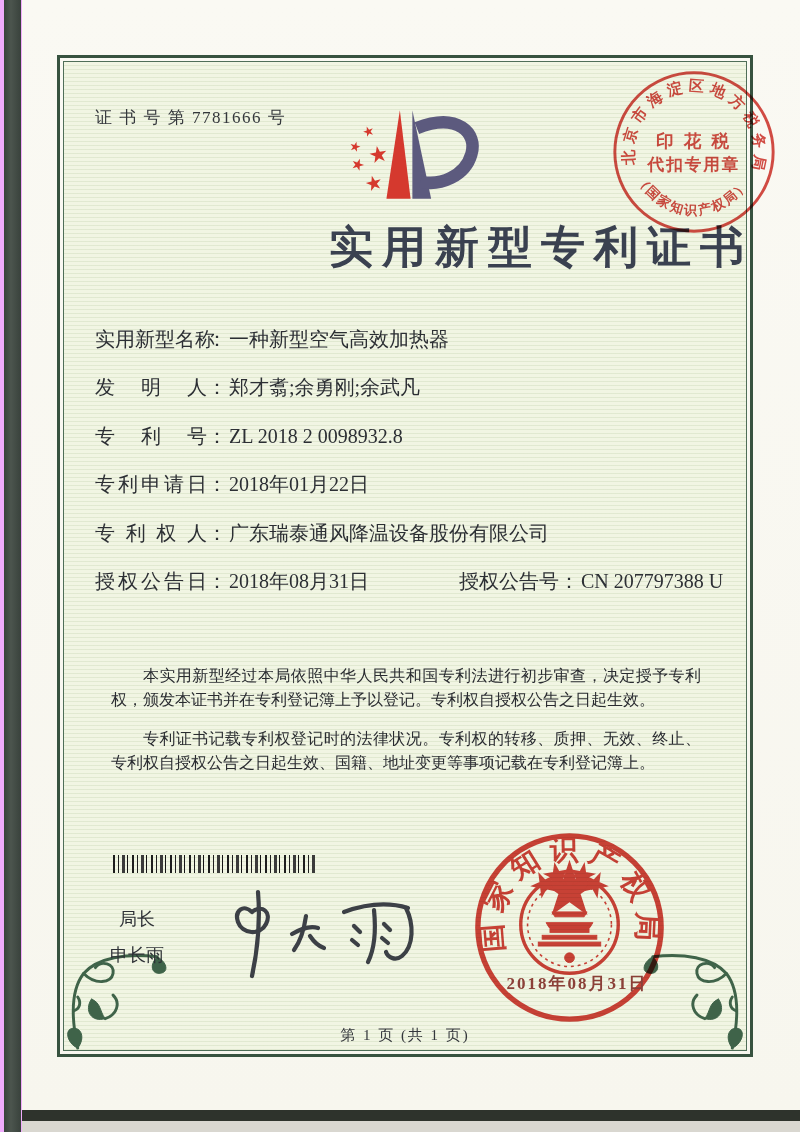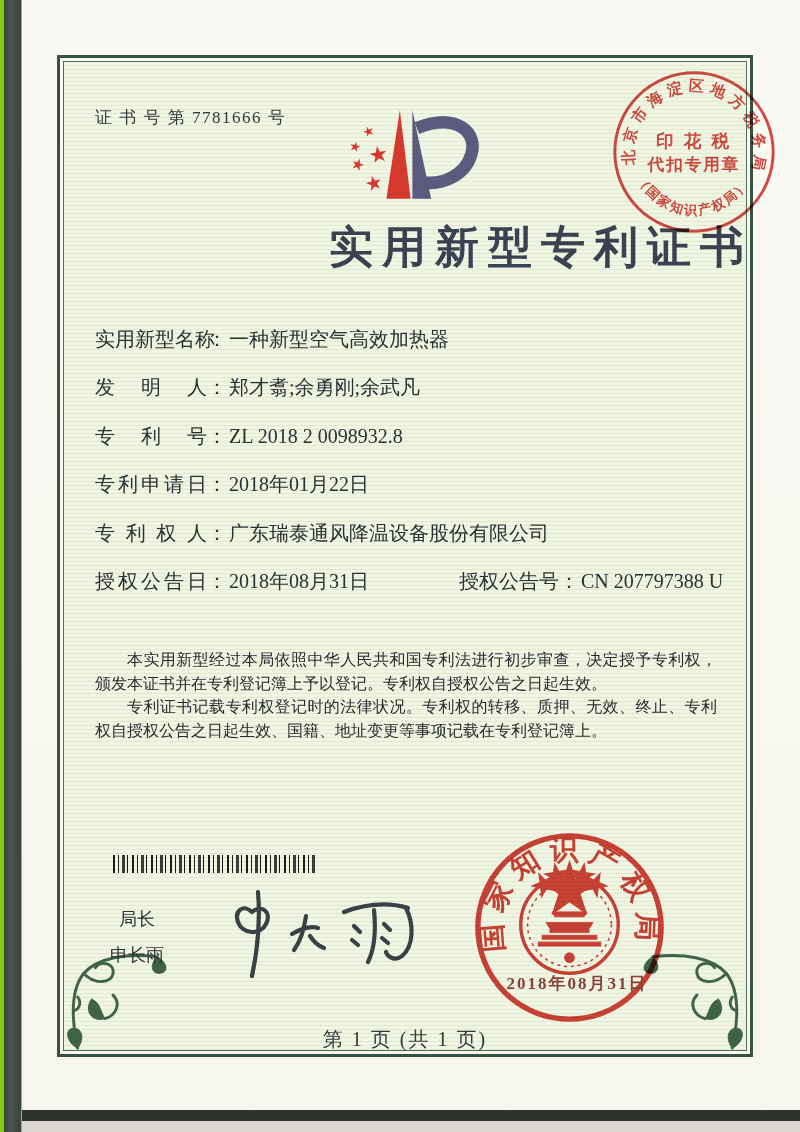--- a/index.html
+++ b/index.html
@@ -1,17 +1,17 @@
 <!DOCTYPE html>
 <html><head>
 <meta charset="utf-8">
 <style>
   html,body{margin:0;padding:0;}
   body{width:800px;height:1132px;background:#e9e7e2;font-family:"Liberation Serif","DejaVu Serif",serif;}
-  .scan{position:relative;width:800px;height:1132px;overflow:hidden;background:#84cc16;}
+  .scan{position:relative;width:800px;height:1132px;overflow:hidden;background:#f0abfc;}
   .spine-bar{position:absolute;left:4px;top:0;width:17px;height:1132px;
     background:linear-gradient(90deg,#39423c,#4c554e 40%,#39423c);}
   .sheet{position:absolute;left:22px;top:0;width:778px;height:1110px;
     background:linear-gradient(180deg,#faf9f3,#f7f6ee);}
   .bottom-band{position:absolute;left:22px;top:1110px;width:778px;height:11px;background:#2e332c;}
   .below-band{position:absolute;left:22px;top:1121px;width:778px;height:11px;background:#d9d7d0;}
   .frame{position:absolute;left:57px;top:55px;width:696px;height:1002px;
     border:3px solid #37523f;box-sizing:border-box;}
   .frame-inner{position:absolute;left:3px;top:3px;right:3px;bottom:3px;
     border:1px solid #4f6e58;
@@ -21,32 +21,32 @@
   .logo{position:absolute;left:322px;top:98px;width:170px;height:112px;}
   .title{position:absolute;left:57px;top:218px;width:696px;text-align:right;
     font-size:44px;font-weight:600;letter-spacing:9px;color:#3a4150;}
   .fields{position:absolute;left:95px;top:326px;width:620px;color:#2c2f34;}
   .field-row{position:relative;height:48.4px;font-size:20px;white-space:nowrap;}
   .field-label{display:inline-block;width:112px;text-align:justify;text-align-last:justify;vertical-align:top;}
   .field-colon{display:inline-block;margin-right:2px;}
   .grant-pub{position:absolute;left:364px;top:0;}
   .paragraphs{position:absolute;left:95px;top:648px;width:622px;font-size:16px;
     line-height:23.5px;color:#292b30;text-align:justify;}
-  .paragraphs p{margin:0;text-indent:2em;}
+  .paragraphs p{margin:16px;text-indent:2em;}
   .barcode{position:absolute;left:113px;top:855px;width:204px;height:18px;
     background:
       repeating-linear-gradient(90deg,#1d1d1d 0 2px,rgba(0,0,0,0) 2px 5px,#202020 5px 6px,rgba(0,0,0,0) 6px 9px,#3a3a3a 9px 12px,rgba(0,0,0,0) 12px 14px,#141414 14px 15px,rgba(0,0,0,0) 15px 19px);}
   .director{position:absolute;left:110px;top:901px;font-size:18px;color:#2e3136;line-height:36px;text-align:center;}
   .signature{position:absolute;left:222px;top:882px;width:210px;height:100px;}
   .tax-seal{position:absolute;left:608px;top:66px;width:172px;height:172px;opacity:.88;mix-blend-mode:multiply;}
   .issue-seal{position:absolute;left:472px;top:830px;width:195px;height:195px;opacity:.93;mix-blend-mode:multiply;}
   .seal-date{position:absolute;left:492px;top:972px;width:170px;text-align:center;
     font-size:17px;letter-spacing:2px;color:#8b4038;font-weight:600;}
   .footer{position:absolute;left:57px;top:1026px;width:696px;text-align:center;
-    font-size:20px;color:#34373c;letter-spacing:2px;}
+    font-size:15px;color:#34373c;letter-spacing:2px;}
   text{font-family:"Liberation Serif","DejaVu Serif",serif;}
 </style>
 </head>
 <body>
 
 <div class="scan">
   <div class="spine-bar"></div>
   <div class="sheet"></div>
   <div class="bottom-band"></div>
   <div class="below-band"></div>

